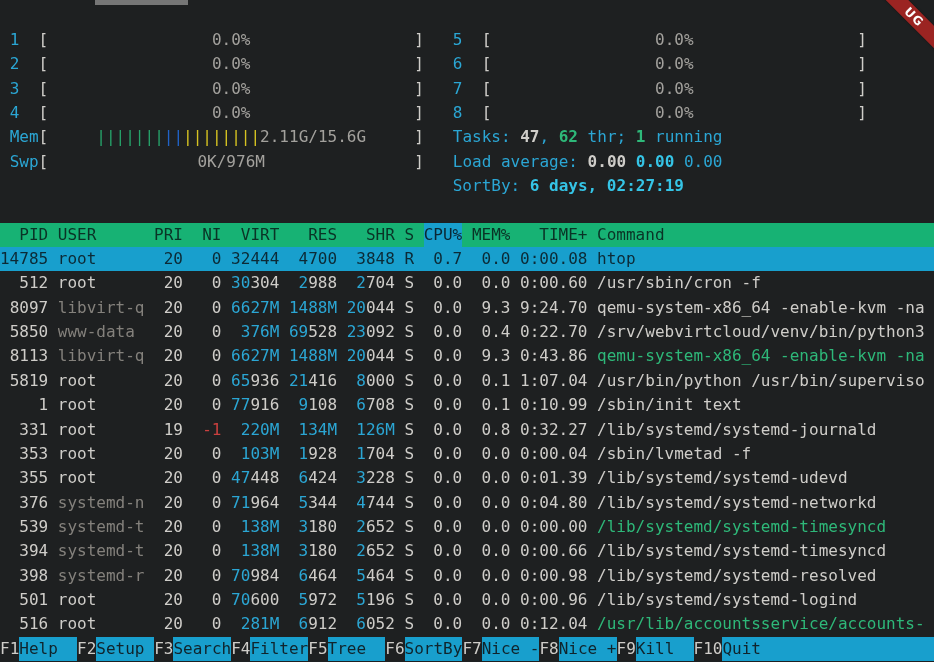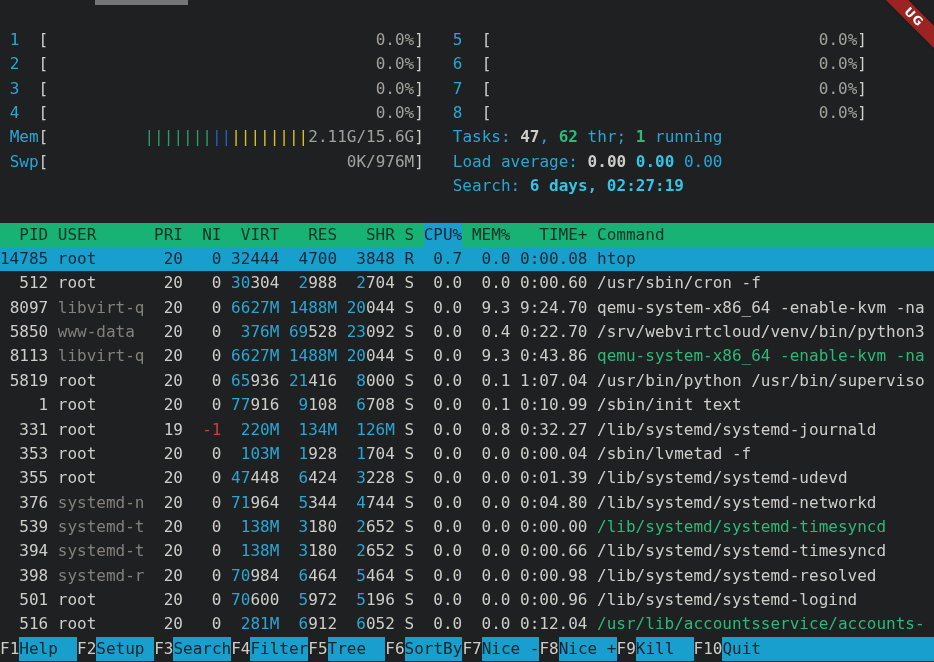--- a/index.html
+++ b/index.html
@@ -13,21 +13,21 @@
   .cell.r{justify-content:flex-end;}
   .cell.grow{flex:1 1 auto;}
   .fg{color:#cfcdc9;}
   .cyan{color:#2ba6d4;}
   .bcyan{color:#35c4e6;}
   .green{color:#2eb879;}
   .dim{color:#84817c;}
   .red{color:#c9403f;}
   .mval{color:#a3a19d;}
   .b{font-weight:bold;}
-  .minner{display:inline-flex;justify-content:flex-end;width:38ch;flex:none;overflow:hidden;}
+  .minner{display:inline-flex;justify-content:center;width:38ch;flex:none;overflow:hidden;}
   .p-used{color:#26a269;}
   .p-buf{color:#2163c8;}
   .p-cache{color:#d6c322;}
   .hdr{background:#17b274;}
   .hdr span{color:#0a3326;}
   .hdr .sorthl{background:#189fcd;}
   .hdr .sorthl span{color:#0b2733;}
   .sel{background:#189fcd;}
   .sel span{color:#0c2a36 !important;}
   .fbar .fkey{color:#cfcdc9;flex:none;}
@@ -46,21 +46,21 @@
 
 <div class="term">
   <div class="tab-remnant"></div>
   <div id="screen">
       <div class="line"><span class="spc" style="width: 1ch;"></span><span class="cyan">1</span><span class="spc" style="width: 2ch;"></span><span class="fg">[</span><span class="minner"><span></span><span class="mval">0.0%</span></span><span class="fg">]</span><span class="spc" style="width: 3ch;"></span><span class="cyan">5</span><span class="spc" style="width: 2ch;"></span><span class="fg">[</span><span class="minner"><span></span><span class="mval">0.0%</span></span><span class="fg">]</span></div>
       <div class="line"><span class="spc" style="width: 1ch;"></span><span class="cyan">2</span><span class="spc" style="width: 2ch;"></span><span class="fg">[</span><span class="minner"><span></span><span class="mval">0.0%</span></span><span class="fg">]</span><span class="spc" style="width: 3ch;"></span><span class="cyan">6</span><span class="spc" style="width: 2ch;"></span><span class="fg">[</span><span class="minner"><span></span><span class="mval">0.0%</span></span><span class="fg">]</span></div>
       <div class="line"><span class="spc" style="width: 1ch;"></span><span class="cyan">3</span><span class="spc" style="width: 2ch;"></span><span class="fg">[</span><span class="minner"><span></span><span class="mval">0.0%</span></span><span class="fg">]</span><span class="spc" style="width: 3ch;"></span><span class="cyan">7</span><span class="spc" style="width: 2ch;"></span><span class="fg">[</span><span class="minner"><span></span><span class="mval">0.0%</span></span><span class="fg">]</span></div>
       <div class="line"><span class="spc" style="width: 1ch;"></span><span class="cyan">4</span><span class="spc" style="width: 2ch;"></span><span class="fg">[</span><span class="minner"><span></span><span class="mval">0.0%</span></span><span class="fg">]</span><span class="spc" style="width: 3ch;"></span><span class="cyan">8</span><span class="spc" style="width: 2ch;"></span><span class="fg">[</span><span class="minner"><span></span><span class="mval">0.0%</span></span><span class="fg">]</span></div>
       <div class="line"><span class="spc" style="width: 1ch;"></span><span class="cyan">Mem</span><span class="fg">[</span><span class="minner"><span><span class="p-used">|||||||</span><span class="p-buf">||</span><span class="p-cache">||||||||</span></span><span class="mval">2.11G/15.6G</span></span><span class="fg">]</span><span class="spc" style="width: 3ch;"></span><span><span class="cyan">Tasks: </span><span class="fg b">47</span><span class="cyan">, </span><span class="green b">62</span><span class="cyan"> thr; </span><span class="green b">1</span><span class="cyan"> running</span></span></div>
       <div class="line"><span class="spc" style="width: 1ch;"></span><span class="cyan">Swp</span><span class="fg">[</span><span class="minner"><span></span><span class="mval">0K/976M</span></span><span class="fg">]</span><span class="spc" style="width: 3ch;"></span><span><span class="cyan">Load average: </span><span class="fg b">0.00</span><span class="spc" style="width: 1ch;"></span><span class="bcyan b">0.00</span><span class="spc" style="width: 1ch;"></span><span class="cyan">0.00</span></span></div>
-      <div class="line"><span class="spc" style="width: 47ch;"></span><span><span class="cyan">Search: </span><span class="bcyan b">6 days, 02:27:19</span></span></div>
+      <div class="line"><span class="spc" style="width: 47ch;"></span><span><span class="cyan">SortBy: </span><span class="bcyan b">6 days, 02:27:19</span></span></div>
       <div class="line"></div>
       <div class="line hdr"><span class="cell r" style="width: 5ch;"><span>PID</span></span><span class="spc" style="width: 1ch;"></span><span class="cell" style="width: 9ch;"><span>USER</span></span><span class="spc" style="width: 1ch;"></span><span class="cell r" style="width: 3ch;"><span>PRI</span></span><span class="spc" style="width: 1ch;"></span><span class="cell r" style="width: 3ch;"><span>NI</span></span><span class="spc" style="width: 1ch;"></span><span class="cell r" style="width: 5ch;"><span>VIRT</span></span><span class="spc" style="width: 1ch;"></span><span class="cell r" style="width: 5ch;"><span>RES</span></span><span class="spc" style="width: 1ch;"></span><span class="cell r" style="width: 5ch;"><span>SHR</span></span><span class="spc" style="width: 1ch;"></span><span class="cell" style="width: 1ch;"><span>S</span></span><span class="spc" style="width: 1ch;"></span><span class="cell r sorthl" style="width: 4ch;"><span>CPU%</span></span><span class="spc" style="width: 1ch;"></span><span class="cell r" style="width: 4ch;"><span>MEM%</span></span><span class="spc" style="width: 1ch;"></span><span class="cell r" style="width: 7ch;"><span>TIME+</span></span><span class="spc" style="width: 1ch;"></span><span class="cell grow"><span>Command</span></span></div>
       <div class="line sel"><span class="cell r" style="width: 5ch;"><span class="fg">14785</span></span><span class="spc" style="width: 1ch;"></span><span class="cell" style="width: 9ch;"><span class="fg">root</span></span><span class="spc" style="width: 1ch;"></span><span class="cell r" style="width: 3ch;"><span class="fg">20</span></span><span class="spc" style="width: 1ch;"></span><span class="cell r" style="width: 3ch;"><span class="fg">0</span></span><span class="spc" style="width: 1ch;"></span><span class="cell r" style="width: 5ch;"><span class="cyan"></span><span class="fg">32444</span></span><span class="spc" style="width: 1ch;"></span><span class="cell r" style="width: 5ch;"><span class="cyan"></span><span class="fg">4700</span></span><span class="spc" style="width: 1ch;"></span><span class="cell r" style="width: 5ch;"><span class="cyan"></span><span class="fg">3848</span></span><span class="spc" style="width: 1ch;"></span><span class="cell" style="width: 1ch;"><span class="fg">R</span></span><span class="spc" style="width: 1ch;"></span><span class="cell r" style="width: 4ch;"><span class="fg">0.7</span></span><span class="spc" style="width: 1ch;"></span><span class="cell r" style="width: 4ch;"><span class="fg">0.0</span></span><span class="spc" style="width: 1ch;"></span><span class="cell r" style="width: 7ch;"><span class="fg">0:00.08</span></span><span class="spc" style="width: 1ch;"></span><span class="cell grow"><span class="fg">htop</span></span></div>
       <div class="line"><span class="cell r" style="width: 5ch;"><span class="fg">512</span></span><span class="spc" style="width: 1ch;"></span><span class="cell" style="width: 9ch;"><span class="fg">root</span></span><span class="spc" style="width: 1ch;"></span><span class="cell r" style="width: 3ch;"><span class="fg">20</span></span><span class="spc" style="width: 1ch;"></span><span class="cell r" style="width: 3ch;"><span class="fg">0</span></span><span class="spc" style="width: 1ch;"></span><span class="cell r" style="width: 5ch;"><span class="cyan">30</span><span class="fg">304</span></span><span class="spc" style="width: 1ch;"></span><span class="cell r" style="width: 5ch;"><span class="cyan">2</span><span class="fg">988</span></span><span class="spc" style="width: 1ch;"></span><span class="cell r" style="width: 5ch;"><span class="cyan">2</span><span class="fg">704</span></span><span class="spc" style="width: 1ch;"></span><span class="cell" style="width: 1ch;"><span class="fg">S</span></span><span class="spc" style="width: 1ch;"></span><span class="cell r" style="width: 4ch;"><span class="fg">0.0</span></span><span class="spc" style="width: 1ch;"></span><span class="cell r" style="width: 4ch;"><span class="fg">0.0</span></span><span class="spc" style="width: 1ch;"></span><span class="cell r" style="width: 7ch;"><span class="fg">0:00.60</span></span><span class="spc" style="width: 1ch;"></span><span class="cell grow"><span class="fg">/usr/sbin/cron -f</span></span></div>
       <div class="line"><span class="cell r" style="width: 5ch;"><span class="fg">8097</span></span><span class="spc" style="width: 1ch;"></span><span class="cell" style="width: 9ch;"><span class="dim">libvirt-q</span></span><span class="spc" style="width: 1ch;"></span><span class="cell r" style="width: 3ch;"><span class="fg">20</span></span><span class="spc" style="width: 1ch;"></span><span class="cell r" style="width: 3ch;"><span class="fg">0</span></span><span class="spc" style="width: 1ch;"></span><span class="cell r" style="width: 5ch;"><span class="cyan">6627M</span><span class="fg"></span></span><span class="spc" style="width: 1ch;"></span><span class="cell r" style="width: 5ch;"><span class="cyan">1488M</span><span class="fg"></span></span><span class="spc" style="width: 1ch;"></span><span class="cell r" style="width: 5ch;"><span class="cyan">20</span><span class="fg">044</span></span><span class="spc" style="width: 1ch;"></span><span class="cell" style="width: 1ch;"><span class="fg">S</span></span><span class="spc" style="width: 1ch;"></span><span class="cell r" style="width: 4ch;"><span class="fg">0.0</span></span><span class="spc" style="width: 1ch;"></span><span class="cell r" style="width: 4ch;"><span class="fg">9.3</span></span><span class="spc" style="width: 1ch;"></span><span class="cell r" style="width: 7ch;"><span class="fg">19:24.70</span></span><span class="spc" style="width: 1ch;"></span><span class="cell grow"><span class="fg">qemu-system-x86_64 -enable-kvm -na</span></span></div>
       <div class="line"><span class="cell r" style="width: 5ch;"><span class="fg">5850</span></span><span class="spc" style="width: 1ch;"></span><span class="cell" style="width: 9ch;"><span class="dim">www-data</span></span><span class="spc" style="width: 1ch;"></span><span class="cell r" style="width: 3ch;"><span class="fg">20</span></span><span class="spc" style="width: 1ch;"></span><span class="cell r" style="width: 3ch;"><span class="fg">0</span></span><span class="spc" style="width: 1ch;"></span><span class="cell r" style="width: 5ch;"><span class="cyan">376M</span><span class="fg"></span></span><span class="spc" style="width: 1ch;"></span><span class="cell r" style="width: 5ch;"><span class="cyan">69</span><span class="fg">528</span></span><span class="spc" style="width: 1ch;"></span><span class="cell r" style="width: 5ch;"><span class="cyan">23</span><span class="fg">092</span></span><span class="spc" style="width: 1ch;"></span><span class="cell" style="width: 1ch;"><span class="fg">S</span></span><span class="spc" style="width: 1ch;"></span><span class="cell r" style="width: 4ch;"><span class="fg">0.0</span></span><span class="spc" style="width: 1ch;"></span><span class="cell r" style="width: 4ch;"><span class="fg">0.4</span></span><span class="spc" style="width: 1ch;"></span><span class="cell r" style="width: 7ch;"><span class="fg">0:22.70</span></span><span class="spc" style="width: 1ch;"></span><span class="cell grow"><span class="fg">/srv/webvirtcloud/venv/bin/python3</span></span></div>
       <div class="line"><span class="cell r" style="width: 5ch;"><span class="fg">8113</span></span><span class="spc" style="width: 1ch;"></span><span class="cell" style="width: 9ch;"><span class="dim">libvirt-q</span></span><span class="spc" style="width: 1ch;"></span><span class="cell r" style="width: 3ch;"><span class="fg">20</span></span><span class="spc" style="width: 1ch;"></span><span class="cell r" style="width: 3ch;"><span class="fg">0</span></span><span class="spc" style="width: 1ch;"></span><span class="cell r" style="width: 5ch;"><span class="cyan">6627M</span><span class="fg"></span></span><span class="spc" style="width: 1ch;"></span><span class="cell r" style="width: 5ch;"><span class="cyan">1488M</span><span class="fg"></span></span><span class="spc" style="width: 1ch;"></span><span class="cell r" style="width: 5ch;"><span class="cyan">20</span><span class="fg">044</span></span><span class="spc" style="width: 1ch;"></span><span class="cell" style="width: 1ch;"><span class="fg">S</span></span><span class="spc" style="width: 1ch;"></span><span class="cell r" style="width: 4ch;"><span class="fg">0.0</span></span><span class="spc" style="width: 1ch;"></span><span class="cell r" style="width: 4ch;"><span class="fg">9.3</span></span><span class="spc" style="width: 1ch;"></span><span class="cell r" style="width: 7ch;"><span class="fg">10:43.86</span></span><span class="spc" style="width: 1ch;"></span><span class="cell grow"><span class="green">qemu-system-x86_64 -enable-kvm -na</span></span></div>
       <div class="line"><span class="cell r" style="width: 5ch;"><span class="fg">5819</span></span><span class="spc" style="width: 1ch;"></span><span class="cell" style="width: 9ch;"><span class="fg">root</span></span><span class="spc" style="width: 1ch;"></span><span class="cell r" style="width: 3ch;"><span class="fg">20</span></span><span class="spc" style="width: 1ch;"></span><span class="cell r" style="width: 3ch;"><span class="fg">0</span></span><span class="spc" style="width: 1ch;"></span><span class="cell r" style="width: 5ch;"><span class="cyan">65</span><span class="fg">936</span></span><span class="spc" style="width: 1ch;"></span><span class="cell r" style="width: 5ch;"><span class="cyan">21</span><span class="fg">416</span></span><span class="spc" style="width: 1ch;"></span><span class="cell r" style="width: 5ch;"><span class="cyan">8</span><span class="fg">000</span></span><span class="spc" style="width: 1ch;"></span><span class="cell" style="width: 1ch;"><span class="fg">S</span></span><span class="spc" style="width: 1ch;"></span><span class="cell r" style="width: 4ch;"><span class="fg">0.0</span></span><span class="spc" style="width: 1ch;"></span><span class="cell r" style="width: 4ch;"><span class="fg">0.1</span></span><span class="spc" style="width: 1ch;"></span><span class="cell r" style="width: 7ch;"><span class="fg">1:07.04</span></span><span class="spc" style="width: 1ch;"></span><span class="cell grow"><span class="fg">/usr/bin/python /usr/bin/superviso</span></span></div>
       <div class="line"><span class="cell r" style="width: 5ch;"><span class="fg">1</span></span><span class="spc" style="width: 1ch;"></span><span class="cell" style="width: 9ch;"><span class="fg">root</span></span><span class="spc" style="width: 1ch;"></span><span class="cell r" style="width: 3ch;"><span class="fg">20</span></span><span class="spc" style="width: 1ch;"></span><span class="cell r" style="width: 3ch;"><span class="fg">0</span></span><span class="spc" style="width: 1ch;"></span><span class="cell r" style="width: 5ch;"><span class="cyan">77</span><span class="fg">916</span></span><span class="spc" style="width: 1ch;"></span><span class="cell r" style="width: 5ch;"><span class="cyan">9</span><span class="fg">108</span></span><span class="spc" style="width: 1ch;"></span><span class="cell r" style="width: 5ch;"><span class="cyan">6</span><span class="fg">708</span></span><span class="spc" style="width: 1ch;"></span><span class="cell" style="width: 1ch;"><span class="fg">S</span></span><span class="spc" style="width: 1ch;"></span><span class="cell r" style="width: 4ch;"><span class="fg">0.0</span></span><span class="spc" style="width: 1ch;"></span><span class="cell r" style="width: 4ch;"><span class="fg">0.1</span></span><span class="spc" style="width: 1ch;"></span><span class="cell r" style="width: 7ch;"><span class="fg">0:10.99</span></span><span class="spc" style="width: 1ch;"></span><span class="cell grow"><span class="fg">/sbin/init text</span></span></div>
       <div class="line"><span class="cell r" style="width: 5ch;"><span class="fg">331</span></span><span class="spc" style="width: 1ch;"></span><span class="cell" style="width: 9ch;"><span class="fg">root</span></span><span class="spc" style="width: 1ch;"></span><span class="cell r" style="width: 3ch;"><span class="fg">19</span></span><span class="spc" style="width: 1ch;"></span><span class="cell r" style="width: 3ch;"><span class="red">-1</span></span><span class="spc" style="width: 1ch;"></span><span class="cell r" style="width: 5ch;"><span class="cyan">220M</span><span class="fg"></span></span><span class="spc" style="width: 1ch;"></span><span class="cell r" style="width: 5ch;"><span class="cyan">134M</span><span class="fg"></span></span><span class="spc" style="width: 1ch;"></span><span class="cell r" style="width: 5ch;"><span class="cyan">126M</span><span class="fg"></span></span><span class="spc" style="width: 1ch;"></span><span class="cell" style="width: 1ch;"><span class="fg">S</span></span><span class="spc" style="width: 1ch;"></span><span class="cell r" style="width: 4ch;"><span class="fg">0.0</span></span><span class="spc" style="width: 1ch;"></span><span class="cell r" style="width: 4ch;"><span class="fg">0.8</span></span><span class="spc" style="width: 1ch;"></span><span class="cell r" style="width: 7ch;"><span class="fg">0:32.27</span></span><span class="spc" style="width: 1ch;"></span><span class="cell grow"><span class="fg">/lib/systemd/systemd-journald</span></span></div>

